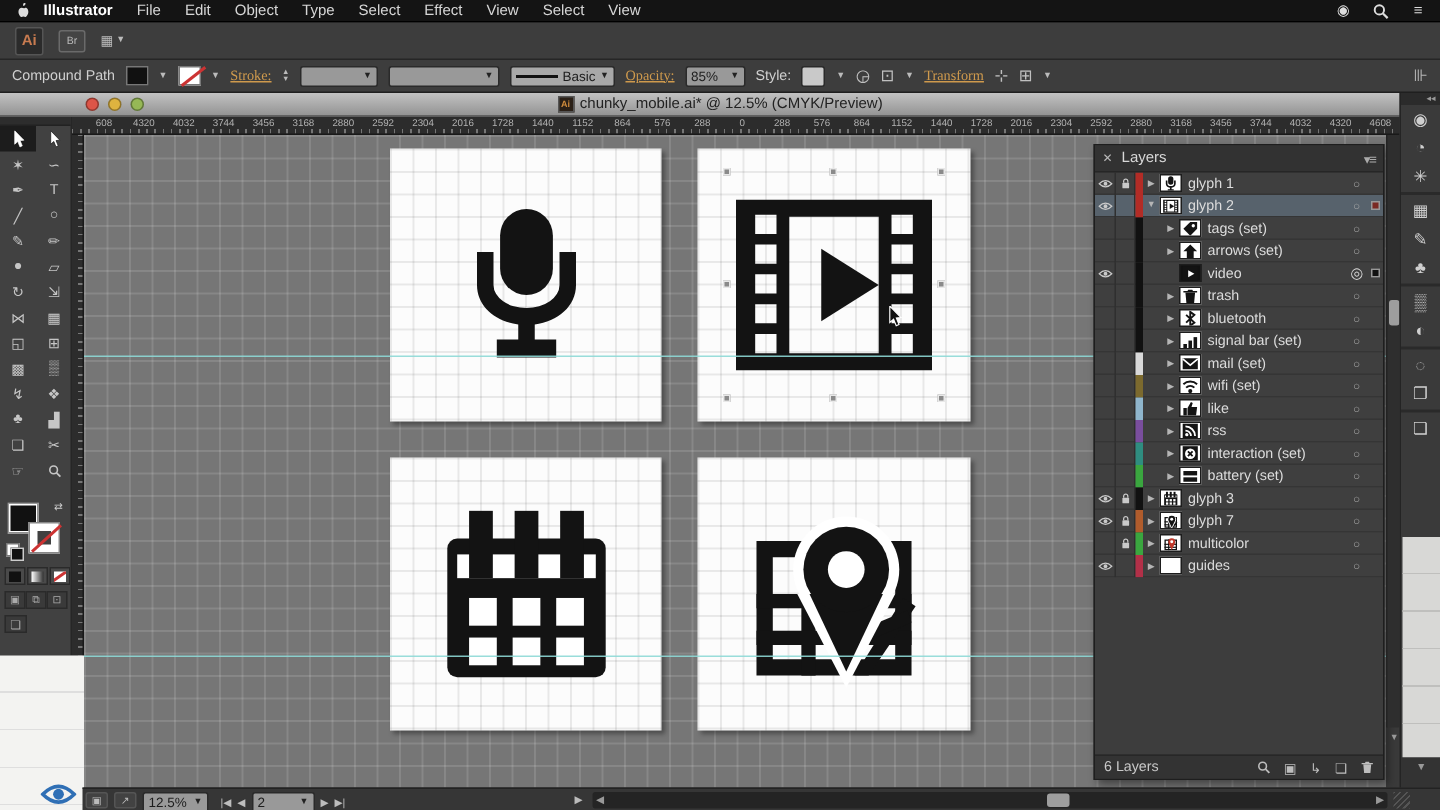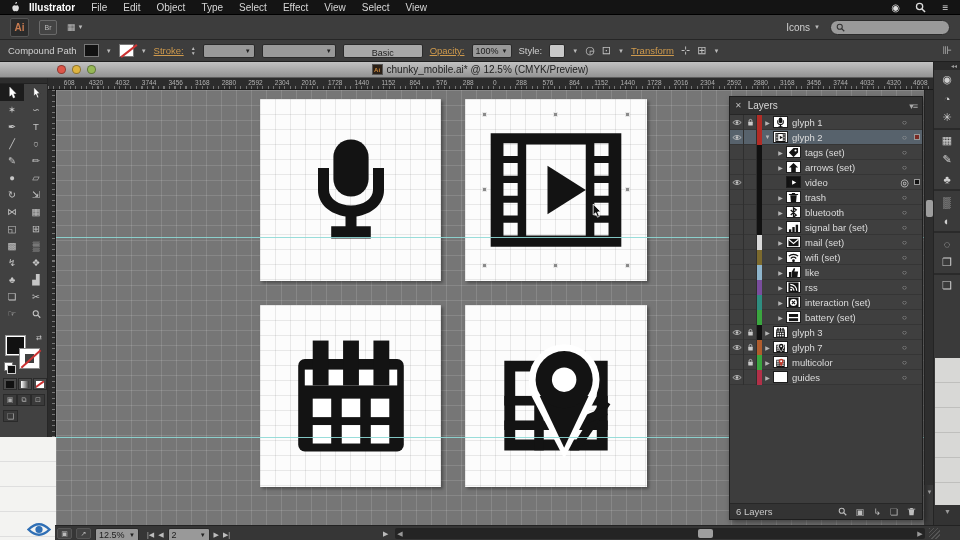--- a/index.html
+++ b/index.html
@@ -26,29 +26,29 @@
   .caret{font-size:6px;color:#bbb;}
   .appbar .aright{margin-left:auto;display:flex;align-items:center;gap:10px;}
   .workspace{color:#cfcfcf;font-size:10px;display:flex;gap:4px;align-items:center;}
   .searchbox{width:120px;height:15px;background:#9a9a9a;border:1px solid #2c2c2c;border-radius:8px;
     display:flex;align-items:center;padding:0 5px;color:#333;}
   .searchbox svg{width:9px;height:9px;}
   
   .controlbar{position:absolute;left:0;top:40px;width:960px;height:22px;background:#3d3d3d;
     border-bottom:1px solid #1f1f1f;display:flex;align-items:center;gap:7px;padding:0 8px;
     font-size:9.5px;color:#cfcfcf;}
-  .amber{color:#cf9a4d;text-decoration:underline;}
+  .amber{color:#cf9a4d;text-decoration:underline;font-family:Liberation Serif, serif;}
   .swatch{width:15px;height:13px;border:1px solid #777;background:#111;}
   .swatch.none{background:#fff;position:relative;}
   .swatch.none::after{content:"";position:absolute;left:-1px;top:5px;width:20px;height:2px;background:#c33;transform:rotate(-38deg);}
   .field{height:14px;background:#999;border:1px solid #2a2a2a;border-radius:2px;color:#1d1d1d;
     font-size:9px;display:flex;align-items:center;padding:0 3px;gap:3px;}
   .field .caret{color:#222;}
   .stepper{display:flex;flex-direction:column;font-size:5px;color:#bbb;line-height:5px;}
-  .linefield{width:80px;justify-content:flex-start;background:#a8a8a8;flex-direction:column;}
+  .linefield{width:70px;justify-content:flex-start;background:#a8a8a8;}
   .lineprev{width:28px;height:2px;background:#111;}
   .cb-icon{color:#c0c0c0;font-size:11px;}
   .cb-right{margin-left:auto;color:#b5b5b5;font-size:11px;}
   
   .titlebar{position:absolute;left:0;top:62px;width:960px;height:16px;
     background:linear-gradient(#c2c2c2,#939393);border-bottom:1px solid #5c5c5c;
     display:flex;align-items:center;}
   .tlights{position:absolute;left:57px;display:flex;gap:6px;}
   .tl{width:9px;height:9px;border-radius:50%;border:1px solid rgba(0,0,0,.35);}
   .tl.red{background:#dd5548;} .tl.yel{background:#deb33f;} .tl.grn{background:#96b856;}
@@ -224,32 +224,20 @@
     </span>
   </div>
 
   <div class="appbar">
     <span class="ai-logo">Ai</span>
     <span class="br-btn">Br</span>
     <span class="arrange-btn">
         <span>▦</span>
         <span class="caret">▼</span>
       </span>
-    <span class="aright">
-      <span class="workspace">
-          <span>Icons</span>
-          <span class="caret">▼</span>
-        </span>
-      <span class="searchbox">
-          <svg viewBox="0 0 12 12">
-            <circle cx="5" cy="5" r="3.4" fill="none" stroke="#333" stroke-width="1.4"></circle>
-            <line x1="7.6" y1="7.6" x2="11" y2="11" stroke="#333" stroke-width="1.6"></line>
-          </svg>
-        </span>
-    </span>
   </div>
 
   <div class="controlbar">
     <span>Compound Path</span>
     <span class="swatch"></span>
       <span class="caret">▼</span>
     <span class="swatch none"></span>
       <span class="caret">▼</span>
     <span class="amber">Stroke:</span>
     <span class="stepper">
@@ -262,21 +250,21 @@
     <span class="field" style="width:74px">
         <span style="margin-left:auto" class="caret">▼</span>
       </span>
     <span class="field linefield">
         <span class="lineprev"></span>
         <span>Basic</span>
         <span style="margin-left:auto" class="caret">▼</span>
       </span>
     <span class="amber">Opacity:</span>
     <span class="field" style="width:40px">
-        <span>100%</span>
+        <span>85%</span>
         <span style="margin-left:auto" class="caret">▼</span>
       </span>
     <span>Style:</span>
     <span class="field" style="width:16px;background:#c9c9c9"></span>
       <span class="caret">▼</span>
     <span class="cb-icon">◶</span>
     <span class="cb-icon">⊡</span>
       <span class="caret">▼</span>
     <span class="amber">Transform</span>
     <span class="cb-icon">⊹</span>

